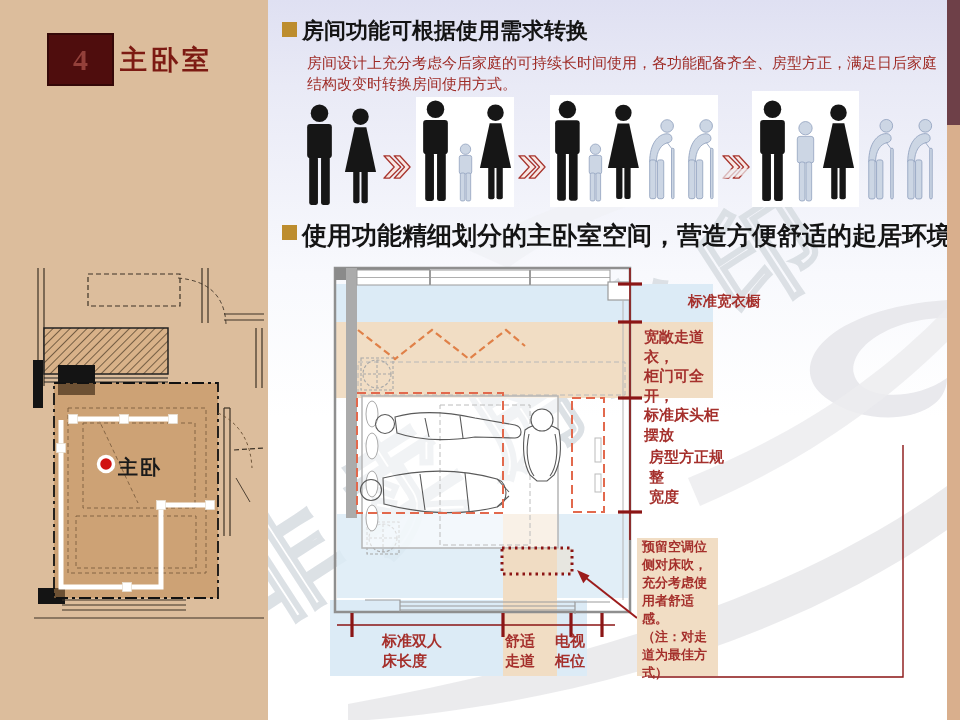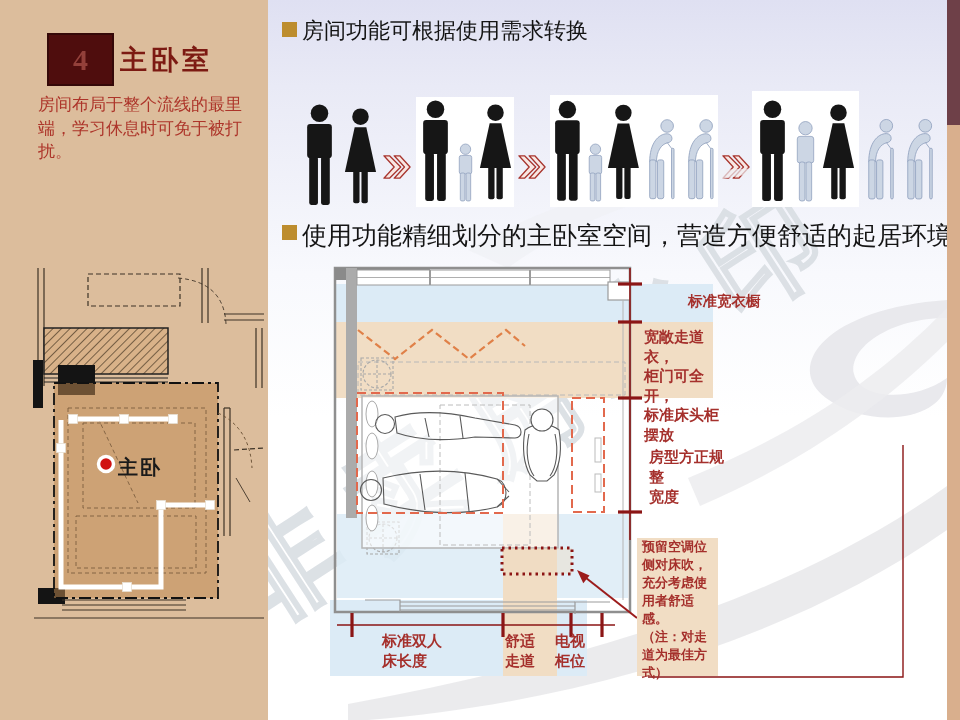--- a/index.html
+++ b/index.html
@@ -19,21 +19,21 @@
           color:#93403a;font-size:30px;font-family:"Liberation Serif",serif;font-weight:bold;}
   #sidebar-title{left:120px;top:42px;z-index:3;font-size:27px;font-weight:bold;color:#7c1a12;letter-spacing:4px;text-align:center;}
   #sidebar-paras{left:38px;top:93px;width:222px;z-index:3;color:#ad352a;font-size:17px;line-height:23.5px;}
   #sidebar-paras p{margin:0 0 11px 0;}
   #left-plan{left:28px;top:268px;z-index:3;}
   #room-label{left:118px;top:454px;z-index:4;font-size:20px;font-weight:bold;color:#1a1a1a;letter-spacing:2px;}
   
   #strip-maroon{left:947px;top:0;width:13px;height:125px;background:#6e4048;z-index:5;}
   #strip-tan{left:947px;top:125px;width:13px;height:595px;background:#d9af8d;z-index:5;}
   
-  .heading{z-index:3;display:flex;align-items:flex-start;color:#141414;font-weight:normal;}
+  .heading{z-index:3;display:flex;align-items:flex-start;color:#141414;font-weight:bold;}
   .bullet{flex:0 0 15px;height:15px;background:#bd8d2e;margin:6px 5px 0 0;}
   #h1{left:282px;top:16px;font-size:22px;}
   #h2{left:282px;top:219px;font-size:25px;}
   #body1{left:307px;top:52px;width:634px;z-index:3;color:#9e2b26;font-size:15px;line-height:21px;}
   
   .pgroup{z-index:3;display:flex;align-items:flex-end;justify-content:center;}
   .whitebox{background:#ffffff;}
   .pc-man{width:35px;height:103px;}
   .pc-woman{width:35px;height:101px;}
   .pc-child{width:21px;height:60px;}
@@ -118,21 +118,20 @@
     <path d="M200,250 C280,200 420,160 520,170 C420,176 300,222 240,268 Z" fill="#f0f1f5" opacity="0.7"></path>
   </svg>
   <div id="watermark" class="abs">非卖房水印</div>
 
   <div id="sidebar" class="abs"></div>
   <div id="numbox" class="abs">
     <span>4</span>
   </div>
   <div id="sidebar-title" class="abs">主卧室</div>
   <div id="sidebar-paras" class="abs">
-    <p>房间布局于整个流线的最里端，学习休息时可免于被打扰。</p>
   </div>
 
   <svg id="left-plan" class="abs" width="236" height="352" viewBox="0 0 236 352">
     <defs>
       <pattern id="hatch" width="6" height="6" patternUnits="userSpaceOnUse" patternTransform="rotate(45)">
         <rect width="6" height="6" fill="#d9b289"></rect>
         <line x1="0" y1="0" x2="0" y2="6" stroke="#4a3a26" stroke-width="1.4"></line>
       </pattern>
     </defs>
 
@@ -200,20 +199,21 @@
   </svg>
   <div id="room-label" class="abs">主卧</div>
 
   <div id="strip-maroon" class="abs"></div>
   <div id="strip-tan" class="abs"></div>
 
   <div id="h1" class="abs heading">
     <span class="bullet"></span>
     <span>房间功能可根据使用需求转换</span>
   </div>
+  <div id="body1" class="abs">房间设计上充分考虑今后家庭的可持续长时间使用，各功能配备齐全、房型方正，满足日后家庭结构改变时转换房间使用方式。</div>
 
   <div class="abs pgroup" style="left:302px;top:100px;height:107px;gap:6px;">
     <svg class="pc-man">
         <use href="#p-man"></use>
       </svg>
     <svg class="pc-woman">
         <use href="#p-woman"></use>
       </svg>
   </div>
   <svg class="abs arrow-svg" style="left:383px;top:150px;">

